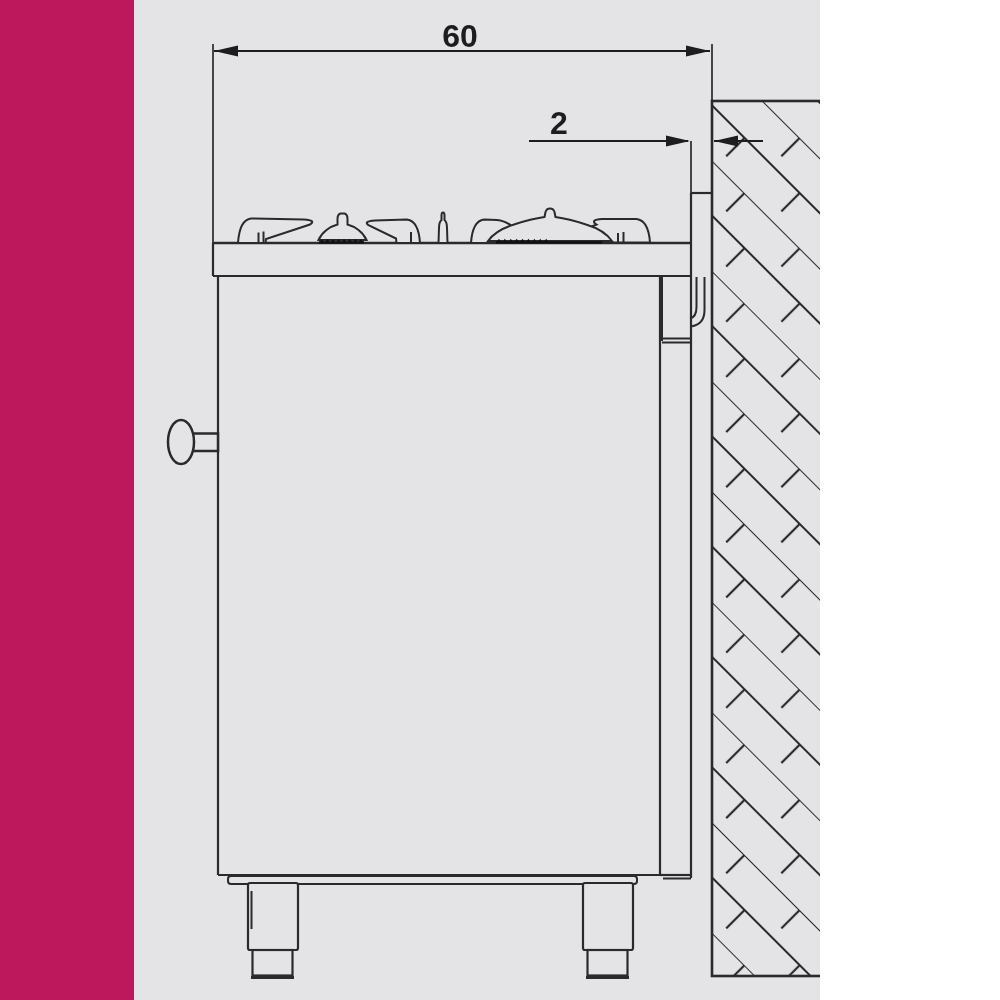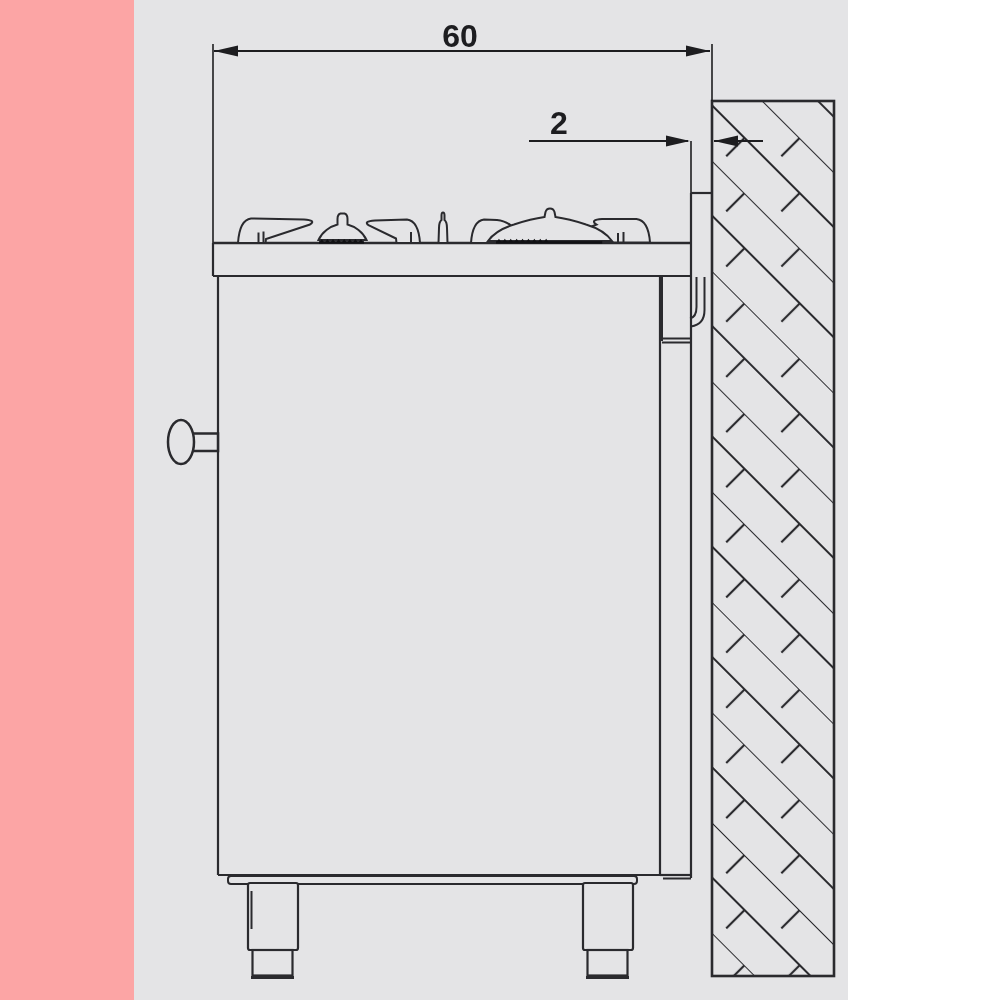--- a/index.html
+++ b/index.html
@@ -1,17 +1,17 @@
 <!DOCTYPE html>
 <html><head>
 <meta charset="utf-8">
 <style>
   html,body{margin:0;padding:0;background:#ffffff;}
-  .page{position:relative;width:820px;height:1000px;background:#fca5a5;overflow:hidden;
-        font-family:"Liberation Sans", sans-serif;padding-left:28px;}
+  .page{position:relative;width:820px;height:1000px;background:#be185d;overflow:hidden;
+        font-family:"Liberation Sans", sans-serif;}
   .canvas-svg{position:absolute;left:0;top:0;}
   text.dim{font-family:"Liberation Sans", sans-serif;font-weight:bold;font-size:32px;fill:#1d1d20;}
 </style>
 </head>
 <body>
 
 <div class="page">
 <svg class="canvas-svg" width="1000" height="1000" viewBox="0 0 1000 1000">
 
   <defs>

